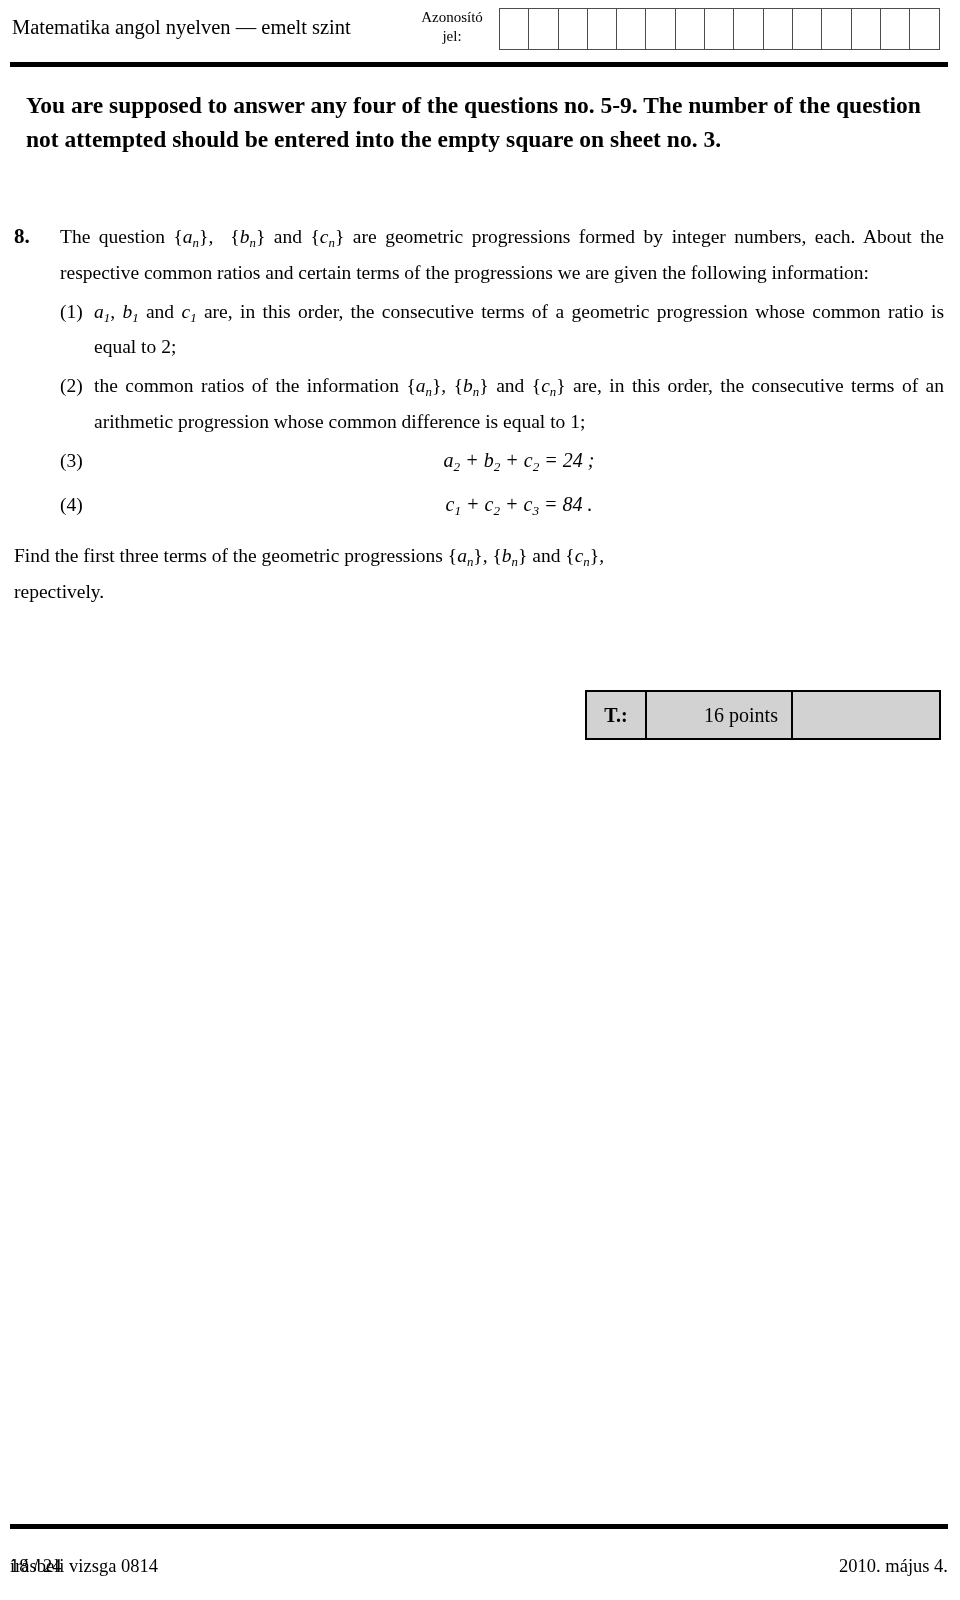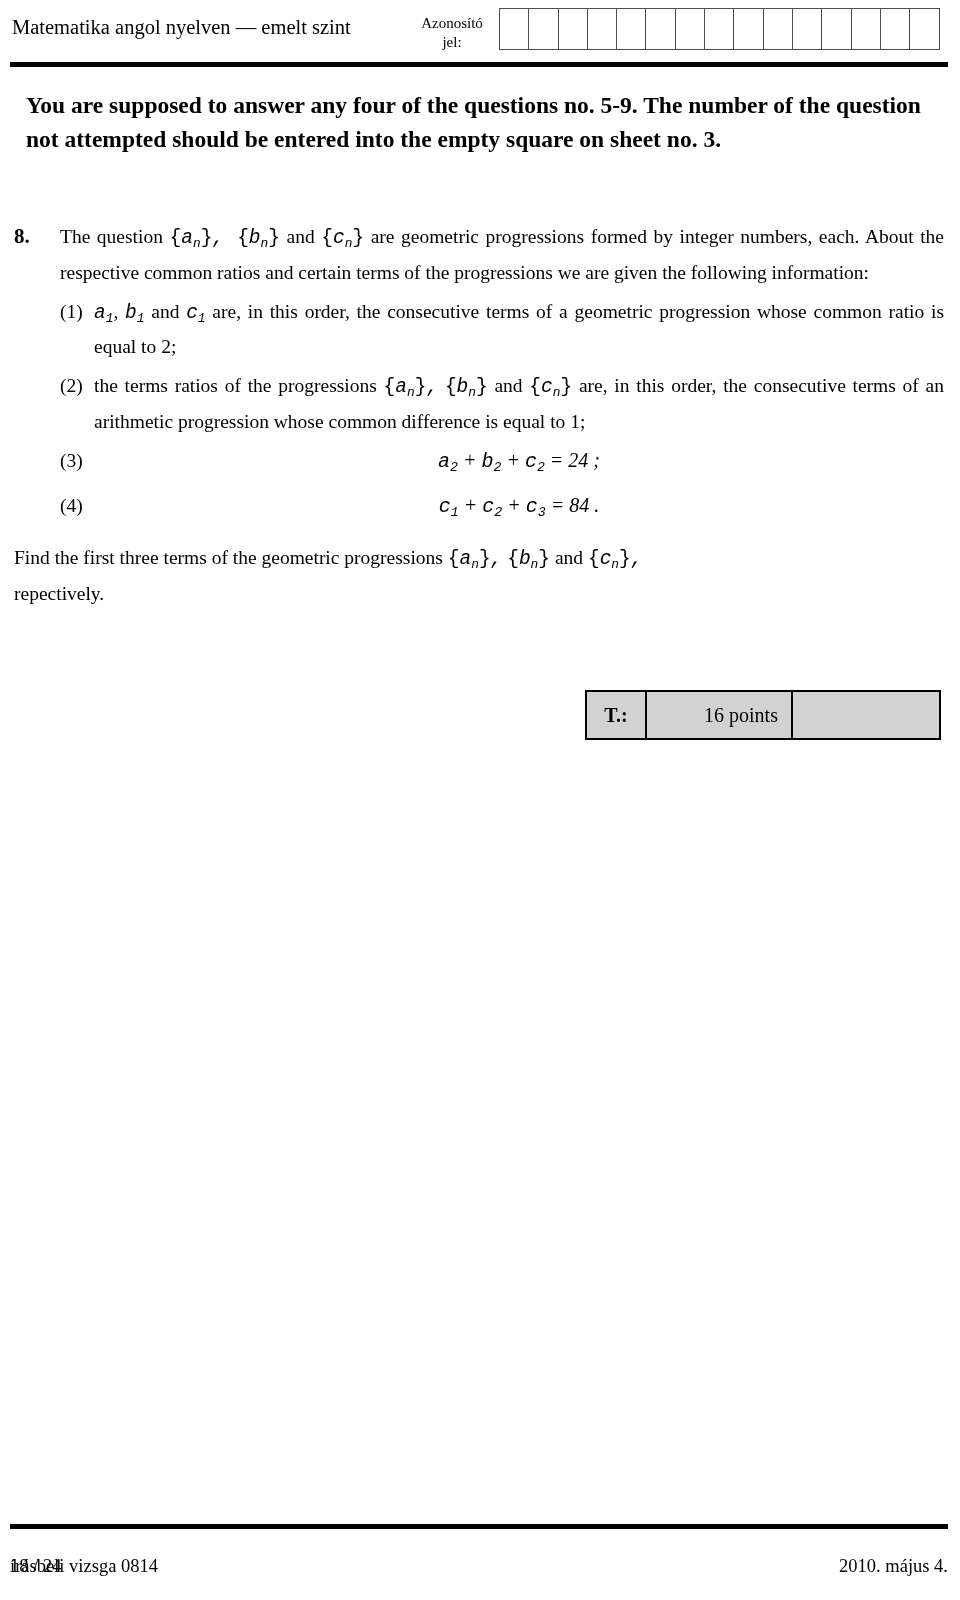--- a/index.html
+++ b/index.html
@@ -35,21 +35,21 @@
     position: absolute;
     left: 12px;
     top: 16px;
     font-size: 20.5px;
     font-family: "Liberation Serif", "DejaVu Serif", serif;
     white-space: nowrap;
   }
   .azonosito-label {
     position: absolute;
     left: 410px;
-    top: 14px;
+    top: 8px;
     width: 84px;
     text-align: center;
     font-size: 15px;
     line-height: 19px;
   }
   .id-grid {
     position: absolute;
     left: 499px;
     top: 8px;
     height: 42px;
@@ -129,21 +129,21 @@
   .eq {
     font-style: italic;
     font-size: 20px;
   }
   .final {
     width: 884px;
     margin-top: 16px;
   }
 
   
-  i.v { font-style: italic; font-family: Liberation Mono, monospace; }
+  i.v { font-style: italic; font-family: Liberation Serif, serif; }
   sub { font-size: 0.66em; font-style: italic; vertical-align: -0.28em; }
   .brace { font-style: normal; }
   .seq { white-space: nowrap; }
 
   
   .points-table {
     position: absolute;
     left: 585px;
     top: 690px;
     height: 50px;
@@ -241,21 +241,21 @@
         <i class="v">b<sub>1</sub></i>
         and
         <i class="v">c<sub>1</sub></i>
         <span>are, in this order, the consecutive terms of a geometric progression whose common ratio is equal to 2;</span>
       </div>
     </div>
 
     <div class="sub-item">
       <span class="sub-label">(2)</span>
       <div class="sub-body">
-        <span>the terms ratios of the progressions</span>
+        <span>the common ratios of the information</span>
         <span class="seq"><i class="v"><span class="brace">{</span>a<sub>n</sub><span class="brace">}</span>,</i></span>
         <span class="seq"><i class="v"><span class="brace">{</span>b<sub>n</sub><span class="brace">}</span></i></span>
         <span>and</span>
         <span class="seq"><i class="v"><span class="brace">{</span>c<sub>n</sub><span class="brace">}</span></i></span>
         <span>are, in this order, the consecutive terms of an arithmetic progression whose common difference is equal to 1;</span>
       </div>
     </div>
 
     <div class="sub-item">
       <span class="sub-label">(3)</span>

